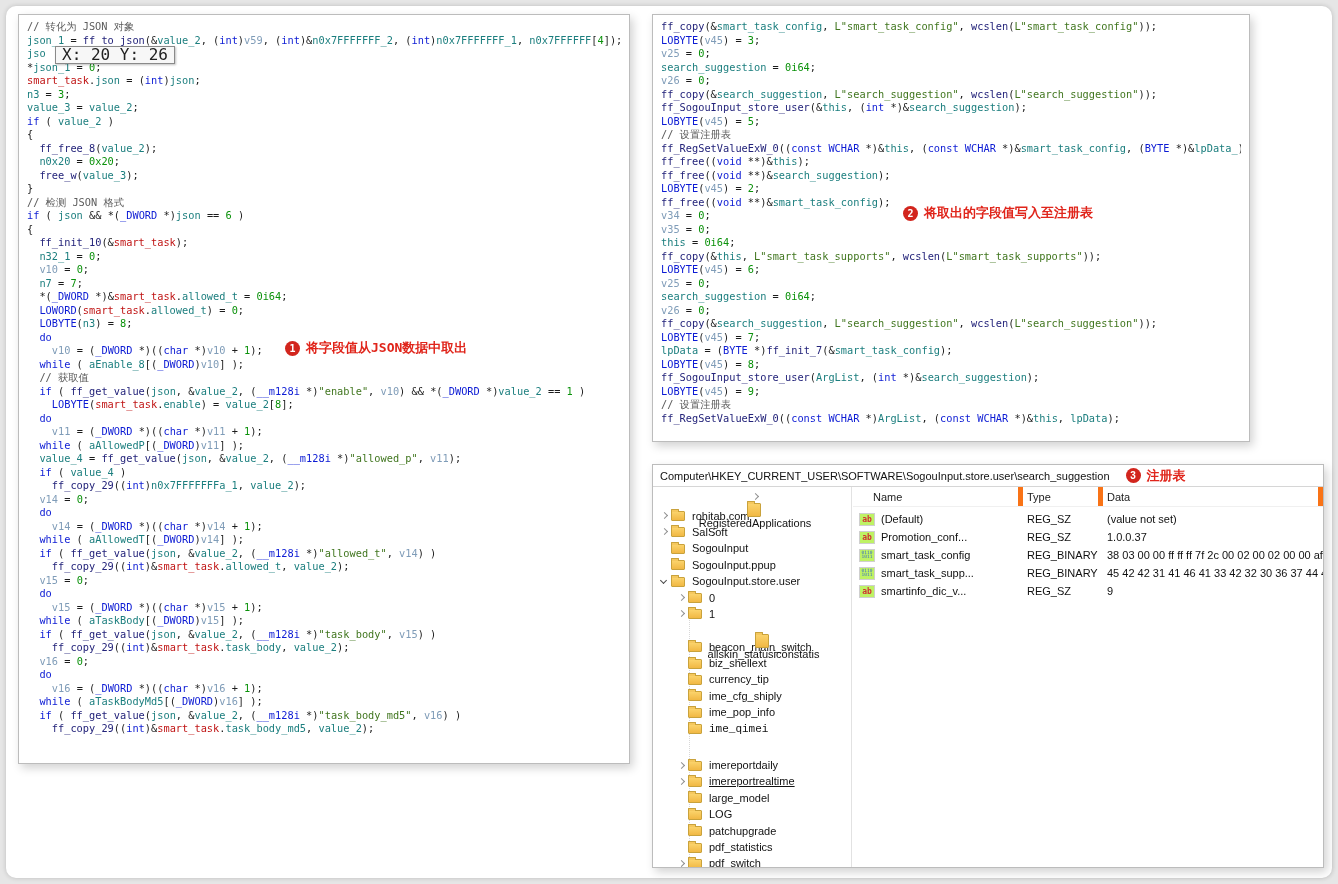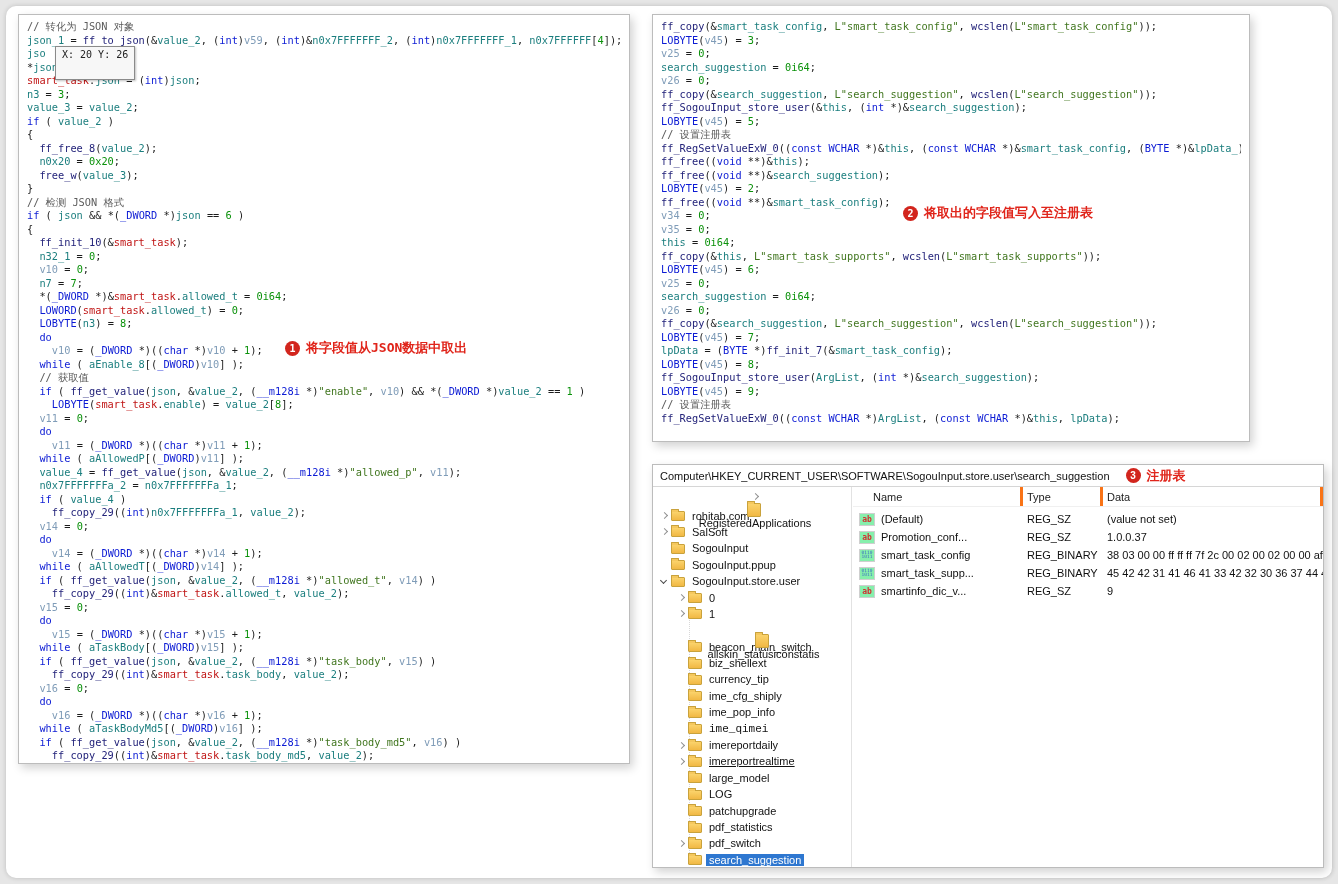--- a/index.html
+++ b/index.html
@@ -22,44 +22,44 @@
   .tok-tv{color:#1b7e7e}
   .tok-gv{color:#c01515}
   .tok-pl{color:#1c1c1c}
   
   .annotation{position:absolute;display:inline-flex;align-items:center;gap:6px;font-weight:bold;font-size:13px;color:#e0251b;white-space:nowrap;pointer-events:none}
   .badge{display:inline-block;width:15px;height:15px;flex:0 0 15px;border-radius:50%;background:#d2251d;color:#fff;font-size:10px;line-height:15px;text-align:center;font-weight:bold}
   #ann1{left:266px;top:324px}
   #ann2{left:250px;top:189px}
   .annotation.inline{position:static;margin-left:16px;pointer-events:none}
   
-  .tooltip{position:absolute;left:36px;top:31px;height:34px;line-height:16px;padding:0 6px;background:#f7f7f7;border:1px solid #8a8a8a;font-size:10px;color:#222;box-shadow:1px 1px 2px rgba(0,0,0,.25)}
+  .tooltip{position:absolute;left:36px;top:31px;height:18px;line-height:16px;padding:0 6px;background:#f7f7f7;border:1px solid #8a8a8a;font-size:16px;color:#222;box-shadow:1px 1px 2px rgba(0,0,0,.25)}
   
   #reg-panel{left:646px;top:458px;width:672px;height:404px;font-size:11px;color:#111}
   .reg-address{height:22px;display:flex;align-items:center;padding-left:7px;border-bottom:1px solid #d6d6d6;font-size:11px;white-space:nowrap;overflow:hidden}
   .reg-body{position:absolute;left:0;top:22px;right:0;bottom:0}
   .reg-tree{position:absolute;left:0;top:0;bottom:0;width:199px;border-right:1px solid #e2e2e2;padding-top:4px;overflow:hidden}
   .tree-guide{position:absolute;left:36px;top:122px;bottom:4px;border-left:1px dotted #d8d8d8;pointer-events:none}
   .tnode{display:flex;align-items:center;height:16.4px;white-space:nowrap;cursor:default}
   .tlabel{padding:0 3px}
   .tnode.sel .tlabel{background:#2e77d0;color:#fff}
   .chev{display:inline-block;flex:0 0 11px;width:11px;height:11px;position:relative}
   .chev.collapsed::before{content:"";position:absolute;left:3px;top:3px;width:4px;height:4px;border-right:1.3px solid #909090;border-bottom:1.3px solid #909090;transform:rotate(-45deg)}
   .chev.expanded::before{content:"";position:absolute;left:2px;top:2px;width:4px;height:4px;border-right:1.3px solid #4a4a4a;border-bottom:1.3px solid #4a4a4a;transform:rotate(45deg)}
   .folder{display:inline-block;flex:0 0 14px;width:14px;height:10px;margin:1px 4px 0 1px;background:linear-gradient(#fbd36b,#f1b844);border:1px solid #c9a23c;border-radius:1px;position:relative}
   .folder::before{content:"";position:absolute;left:-1px;top:-3px;width:6px;height:2px;background:#f5c85e;border:1px solid #c9a23c;border-bottom:none;border-radius:1px 1px 0 0}
   .reg-list{position:absolute;left:200px;top:0;right:0;bottom:0;overflow:hidden}
   .reg-header{display:flex;height:20px;align-items:center;color:#222;border-bottom:1px solid #f0f0f0}
-  .hcell{border-right:3px solid #f97316;height:100%;display:flex;align-items:center}
+  .hcell{border-right:5px solid #f97316;height:100%;display:flex;align-items:center}
   .hc0{width:170px;padding-left:20px}
   .hc1{width:80px;padding-left:4px}
   .hc2{flex:1;padding-left:4px}
   #reg-rows{padding-top:3px}
   .vrow{display:flex;align-items:center;height:18px;white-space:nowrap}
-  .vicon{flex:0 0 16px;width:16px;height:13px;margin:0 6px;border:1px solid #cfcfcf;background:#86efac;text-align:center;overflow:hidden}
+  .vicon{flex:0 0 16px;width:16px;height:13px;margin:0 6px;border:1px solid #cfcfcf;background:#bef264;text-align:center;overflow:hidden}
   .vicon.ab{color:#d03030;font:bold 8px/11px "DejaVu Sans Mono",monospace}
   .vicon.bin{color:#3c6fc2;font:4.5px/4.5px "DejaVu Sans Mono",monospace;white-space:pre;padding-top:1px}
   .vname{width:142px;overflow:hidden;text-overflow:ellipsis}
   .vtype{width:80px;padding-left:4px}
   .vdata{flex:1;padding-left:4px;overflow:hidden}
 </style>
 </head>
 <body>
 
 <div class="canvas">
@@ -88,26 +88,24 @@
         <div class="cl"><span class="tok-pl">  </span><span class="tok-tv">n7</span><span class="tok-pl"> </span><span class="tok-pl">=</span><span class="tok-pl"> </span><span class="tok-num">7</span><span class="tok-pl">;</span></div>
         <div class="cl"><span class="tok-pl">  </span><span class="tok-pl">*</span><span class="tok-pl">(</span><span class="tok-kw">_DWORD</span><span class="tok-pl"> </span><span class="tok-pl">*</span><span class="tok-pl">)</span><span class="tok-pl">&amp;</span><span class="tok-gv">smart_task</span><span class="tok-pl">.</span><span class="tok-tv">allowed_t</span><span class="tok-pl"> </span><span class="tok-pl">=</span><span class="tok-pl"> </span><span class="tok-num">0i64</span><span class="tok-pl">;</span></div>
         <div class="cl"><span class="tok-pl">  </span><span class="tok-kw">LOWORD</span><span class="tok-pl">(</span><span class="tok-gv">smart_task</span><span class="tok-pl">.</span><span class="tok-tv">allowed_t</span><span class="tok-pl">)</span><span class="tok-pl"> </span><span class="tok-pl">=</span><span class="tok-pl"> </span><span class="tok-num">0</span><span class="tok-pl">;</span></div>
         <div class="cl"><span class="tok-pl">  </span><span class="tok-kw">LOBYTE</span><span class="tok-pl">(</span><span class="tok-tv">n3</span><span class="tok-pl">)</span><span class="tok-pl"> </span><span class="tok-pl">=</span><span class="tok-pl"> </span><span class="tok-num">8</span><span class="tok-pl">;</span></div>
         <div class="cl"><span class="tok-pl">  </span><span class="tok-kw">do</span></div>
         <div class="cl"><span class="tok-pl">    </span><span class="tok-lv">v10</span><span class="tok-pl"> </span><span class="tok-pl">=</span><span class="tok-pl"> </span><span class="tok-pl">(</span><span class="tok-kw">_DWORD</span><span class="tok-pl"> </span><span class="tok-pl">*</span><span class="tok-pl">)</span><span class="tok-pl">(</span><span class="tok-pl">(</span><span class="tok-kw">char</span><span class="tok-pl"> </span><span class="tok-pl">*</span><span class="tok-pl">)</span><span class="tok-lv">v10</span><span class="tok-pl"> </span><span class="tok-pl">+</span><span class="tok-pl"> </span><span class="tok-num">1</span><span class="tok-pl">)</span><span class="tok-pl">;</span></div>
         <div class="cl"><span class="tok-pl">  </span><span class="tok-kw">while</span><span class="tok-pl"> </span><span class="tok-pl">(</span><span class="tok-pl"> </span><span class="tok-tv">aEnable_8</span><span class="tok-pl">[</span><span class="tok-pl">(</span><span class="tok-kw">_DWORD</span><span class="tok-pl">)</span><span class="tok-lv">v10</span><span class="tok-pl">]</span><span class="tok-pl"> </span><span class="tok-pl">)</span><span class="tok-pl">;</span></div>
         <div class="cl"><span class="tok-cm">  // 获取值</span></div>
         <div class="cl"><span class="tok-pl">  </span><span class="tok-kw">if</span><span class="tok-pl"> </span><span class="tok-pl">(</span><span class="tok-pl"> </span><span class="tok-fn">ff_get_value</span><span class="tok-pl">(</span><span class="tok-tv">json</span><span class="tok-pl">,</span><span class="tok-pl"> </span><span class="tok-pl">&amp;</span><span class="tok-tv">value_2</span><span class="tok-pl">,</span><span class="tok-pl"> </span><span class="tok-pl">(</span><span class="tok-kw">__m128i</span><span class="tok-pl"> </span><span class="tok-pl">*</span><span class="tok-pl">)</span><span class="tok-str">"enable"</span><span class="tok-pl">,</span><span class="tok-pl"> </span><span class="tok-lv">v10</span><span class="tok-pl">)</span><span class="tok-pl"> </span><span class="tok-pl">&amp;</span><span class="tok-pl">&amp;</span><span class="tok-pl"> </span><span class="tok-pl">*</span><span class="tok-pl">(</span><span class="tok-kw">_DWORD</span><span class="tok-pl"> </span><span class="tok-pl">*</span><span class="tok-pl">)</span><span class="tok-tv">value_2</span><span class="tok-pl"> </span><span class="tok-pl">=</span><span class="tok-pl">=</span><span class="tok-pl"> </span><span class="tok-num">1</span><span class="tok-pl"> </span><span class="tok-pl">)</span></div>
         <div class="cl"><span class="tok-pl">    </span><span class="tok-kw">LOBYTE</span><span class="tok-pl">(</span><span class="tok-gv">smart_task</span><span class="tok-pl">.</span><span class="tok-tv">enable</span><span class="tok-pl">)</span><span class="tok-pl"> </span><span class="tok-pl">=</span><span class="tok-pl"> </span><span class="tok-tv">value_2</span><span class="tok-pl">[</span><span class="tok-num">8</span><span class="tok-pl">]</span><span class="tok-pl">;</span></div>
-        <div class="cl"><span class="tok-pl">  </span><span class="tok-lv">v11</span><span class="tok-pl"> </span><span class="tok-pl">=</span><span class="tok-pl"> </span><span class="tok-num">0</span><span class="tok-pl">;</span></div>
         <div class="cl"><span class="tok-pl">  </span><span class="tok-kw">do</span></div>
         <div class="cl"><span class="tok-pl">    </span><span class="tok-lv">v11</span><span class="tok-pl"> </span><span class="tok-pl">=</span><span class="tok-pl"> </span><span class="tok-pl">(</span><span class="tok-kw">_DWORD</span><span class="tok-pl"> </span><span class="tok-pl">*</span><span class="tok-pl">)</span><span class="tok-pl">(</span><span class="tok-pl">(</span><span class="tok-kw">char</span><span class="tok-pl"> </span><span class="tok-pl">*</span><span class="tok-pl">)</span><span class="tok-lv">v11</span><span class="tok-pl"> </span><span class="tok-pl">+</span><span class="tok-pl"> </span><span class="tok-num">1</span><span class="tok-pl">)</span><span class="tok-pl">;</span></div>
         <div class="cl"><span class="tok-pl">  </span><span class="tok-kw">while</span><span class="tok-pl"> </span><span class="tok-pl">(</span><span class="tok-pl"> </span><span class="tok-tv">aAllowedP</span><span class="tok-pl">[</span><span class="tok-pl">(</span><span class="tok-kw">_DWORD</span><span class="tok-pl">)</span><span class="tok-lv">v11</span><span class="tok-pl">]</span><span class="tok-pl"> </span><span class="tok-pl">)</span><span class="tok-pl">;</span></div>
         <div class="cl"><span class="tok-pl">  </span><span class="tok-tv">value_4</span><span class="tok-pl"> </span><span class="tok-pl">=</span><span class="tok-pl"> </span><span class="tok-fn">ff_get_value</span><span class="tok-pl">(</span><span class="tok-tv">json</span><span class="tok-pl">,</span><span class="tok-pl"> </span><span class="tok-pl">&amp;</span><span class="tok-tv">value_2</span><span class="tok-pl">,</span><span class="tok-pl"> </span><span class="tok-pl">(</span><span class="tok-kw">__m128i</span><span class="tok-pl"> </span><span class="tok-pl">*</span><span class="tok-pl">)</span><span class="tok-str">"allowed_p"</span><span class="tok-pl">,</span><span class="tok-pl"> </span><span class="tok-lv">v11</span><span class="tok-pl">)</span><span class="tok-pl">;</span></div>
-        <div class="cl"><span class="tok-pl">  </span><span class="tok-tv">n0x7FFFFFFFa_2</span><span class="tok-pl"> </span><span class="tok-pl">=</span><span class="tok-pl"> </span><span class="tok-tv">n0x7FFFFFFFa_1</span><span class="tok-pl">;</span></div>
         <div class="cl"><span class="tok-pl">  </span><span class="tok-kw">if</span><span class="tok-pl"> </span><span class="tok-pl">(</span><span class="tok-pl"> </span><span class="tok-tv">value_4</span><span class="tok-pl"> </span><span class="tok-pl">)</span></div>
         <div class="cl"><span class="tok-pl">    </span><span class="tok-fn">ff_copy_29</span><span class="tok-pl">(</span><span class="tok-pl">(</span><span class="tok-kw">int</span><span class="tok-pl">)</span><span class="tok-tv">n0x7FFFFFFFa_1</span><span class="tok-pl">,</span><span class="tok-pl"> </span><span class="tok-tv">value_2</span><span class="tok-pl">)</span><span class="tok-pl">;</span></div>
         <div class="cl"><span class="tok-pl">  </span><span class="tok-lv">v14</span><span class="tok-pl"> </span><span class="tok-pl">=</span><span class="tok-pl"> </span><span class="tok-num">0</span><span class="tok-pl">;</span></div>
         <div class="cl"><span class="tok-pl">  </span><span class="tok-kw">do</span></div>
         <div class="cl"><span class="tok-pl">    </span><span class="tok-lv">v14</span><span class="tok-pl"> </span><span class="tok-pl">=</span><span class="tok-pl"> </span><span class="tok-pl">(</span><span class="tok-kw">_DWORD</span><span class="tok-pl"> </span><span class="tok-pl">*</span><span class="tok-pl">)</span><span class="tok-pl">(</span><span class="tok-pl">(</span><span class="tok-kw">char</span><span class="tok-pl"> </span><span class="tok-pl">*</span><span class="tok-pl">)</span><span class="tok-lv">v14</span><span class="tok-pl"> </span><span class="tok-pl">+</span><span class="tok-pl"> </span><span class="tok-num">1</span><span class="tok-pl">)</span><span class="tok-pl">;</span></div>
         <div class="cl"><span class="tok-pl">  </span><span class="tok-kw">while</span><span class="tok-pl"> </span><span class="tok-pl">(</span><span class="tok-pl"> </span><span class="tok-tv">aAllowedT</span><span class="tok-pl">[</span><span class="tok-pl">(</span><span class="tok-kw">_DWORD</span><span class="tok-pl">)</span><span class="tok-lv">v14</span><span class="tok-pl">]</span><span class="tok-pl"> </span><span class="tok-pl">)</span><span class="tok-pl">;</span></div>
         <div class="cl"><span class="tok-pl">  </span><span class="tok-kw">if</span><span class="tok-pl"> </span><span class="tok-pl">(</span><span class="tok-pl"> </span><span class="tok-fn">ff_get_value</span><span class="tok-pl">(</span><span class="tok-tv">json</span><span class="tok-pl">,</span><span class="tok-pl"> </span><span class="tok-pl">&amp;</span><span class="tok-tv">value_2</span><span class="tok-pl">,</span><span class="tok-pl"> </span><span class="tok-pl">(</span><span class="tok-kw">__m128i</span><span class="tok-pl"> </span><span class="tok-pl">*</span><span class="tok-pl">)</span><span class="tok-str">"allowed_t"</span><span class="tok-pl">,</span><span class="tok-pl"> </span><span class="tok-lv">v14</span><span class="tok-pl">)</span><span class="tok-pl"> </span><span class="tok-pl">)</span></div>
         <div class="cl"><span class="tok-pl">    </span><span class="tok-fn">ff_copy_29</span><span class="tok-pl">(</span><span class="tok-pl">(</span><span class="tok-kw">int</span><span class="tok-pl">)</span><span class="tok-pl">&amp;</span><span class="tok-gv">smart_task</span><span class="tok-pl">.</span><span class="tok-tv">allowed_t</span><span class="tok-pl">,</span><span class="tok-pl"> </span><span class="tok-tv">value_2</span><span class="tok-pl">)</span><span class="tok-pl">;</span></div>
         <div class="cl"><span class="tok-pl">  </span><span class="tok-lv">v15</span><span class="tok-pl"> </span><span class="tok-pl">=</span><span class="tok-pl"> </span><span class="tok-num">0</span><span class="tok-pl">;</span></div>
         <div class="cl"><span class="tok-pl">  </span><span class="tok-kw">do</span></div>
@@ -249,21 +247,21 @@
           <div class="tnode" style="padding-left: 23px;">
             <span class="chev none"></span>
             <span class="folder"></span>
             <span class="tlabel">ime_pop_info</span>
           </div>
           <div class="tnode" style="padding-left: 23px; font-family: Liberation Mono, monospace;">
             <span class="chev none"></span>
             <span class="folder"></span>
             <span class="tlabel">ime_qimei</span>
           </div>
-          <div class="tnode" style="padding-left: 23px;">
+          <div class="tnode" style="padding-left: 23px; margin-top: 20px;">
             <span class="chev collapsed"></span>
             <span class="folder"></span>
             <span class="tlabel">imereportdaily</span>
           </div>
           <div class="tnode" style="padding-left: 23px; text-decoration: underline;">
             <span class="chev collapsed"></span>
             <span class="folder"></span>
             <span class="tlabel">imereportrealtime</span>
           </div>
           <div class="tnode" style="padding-left: 23px;">

